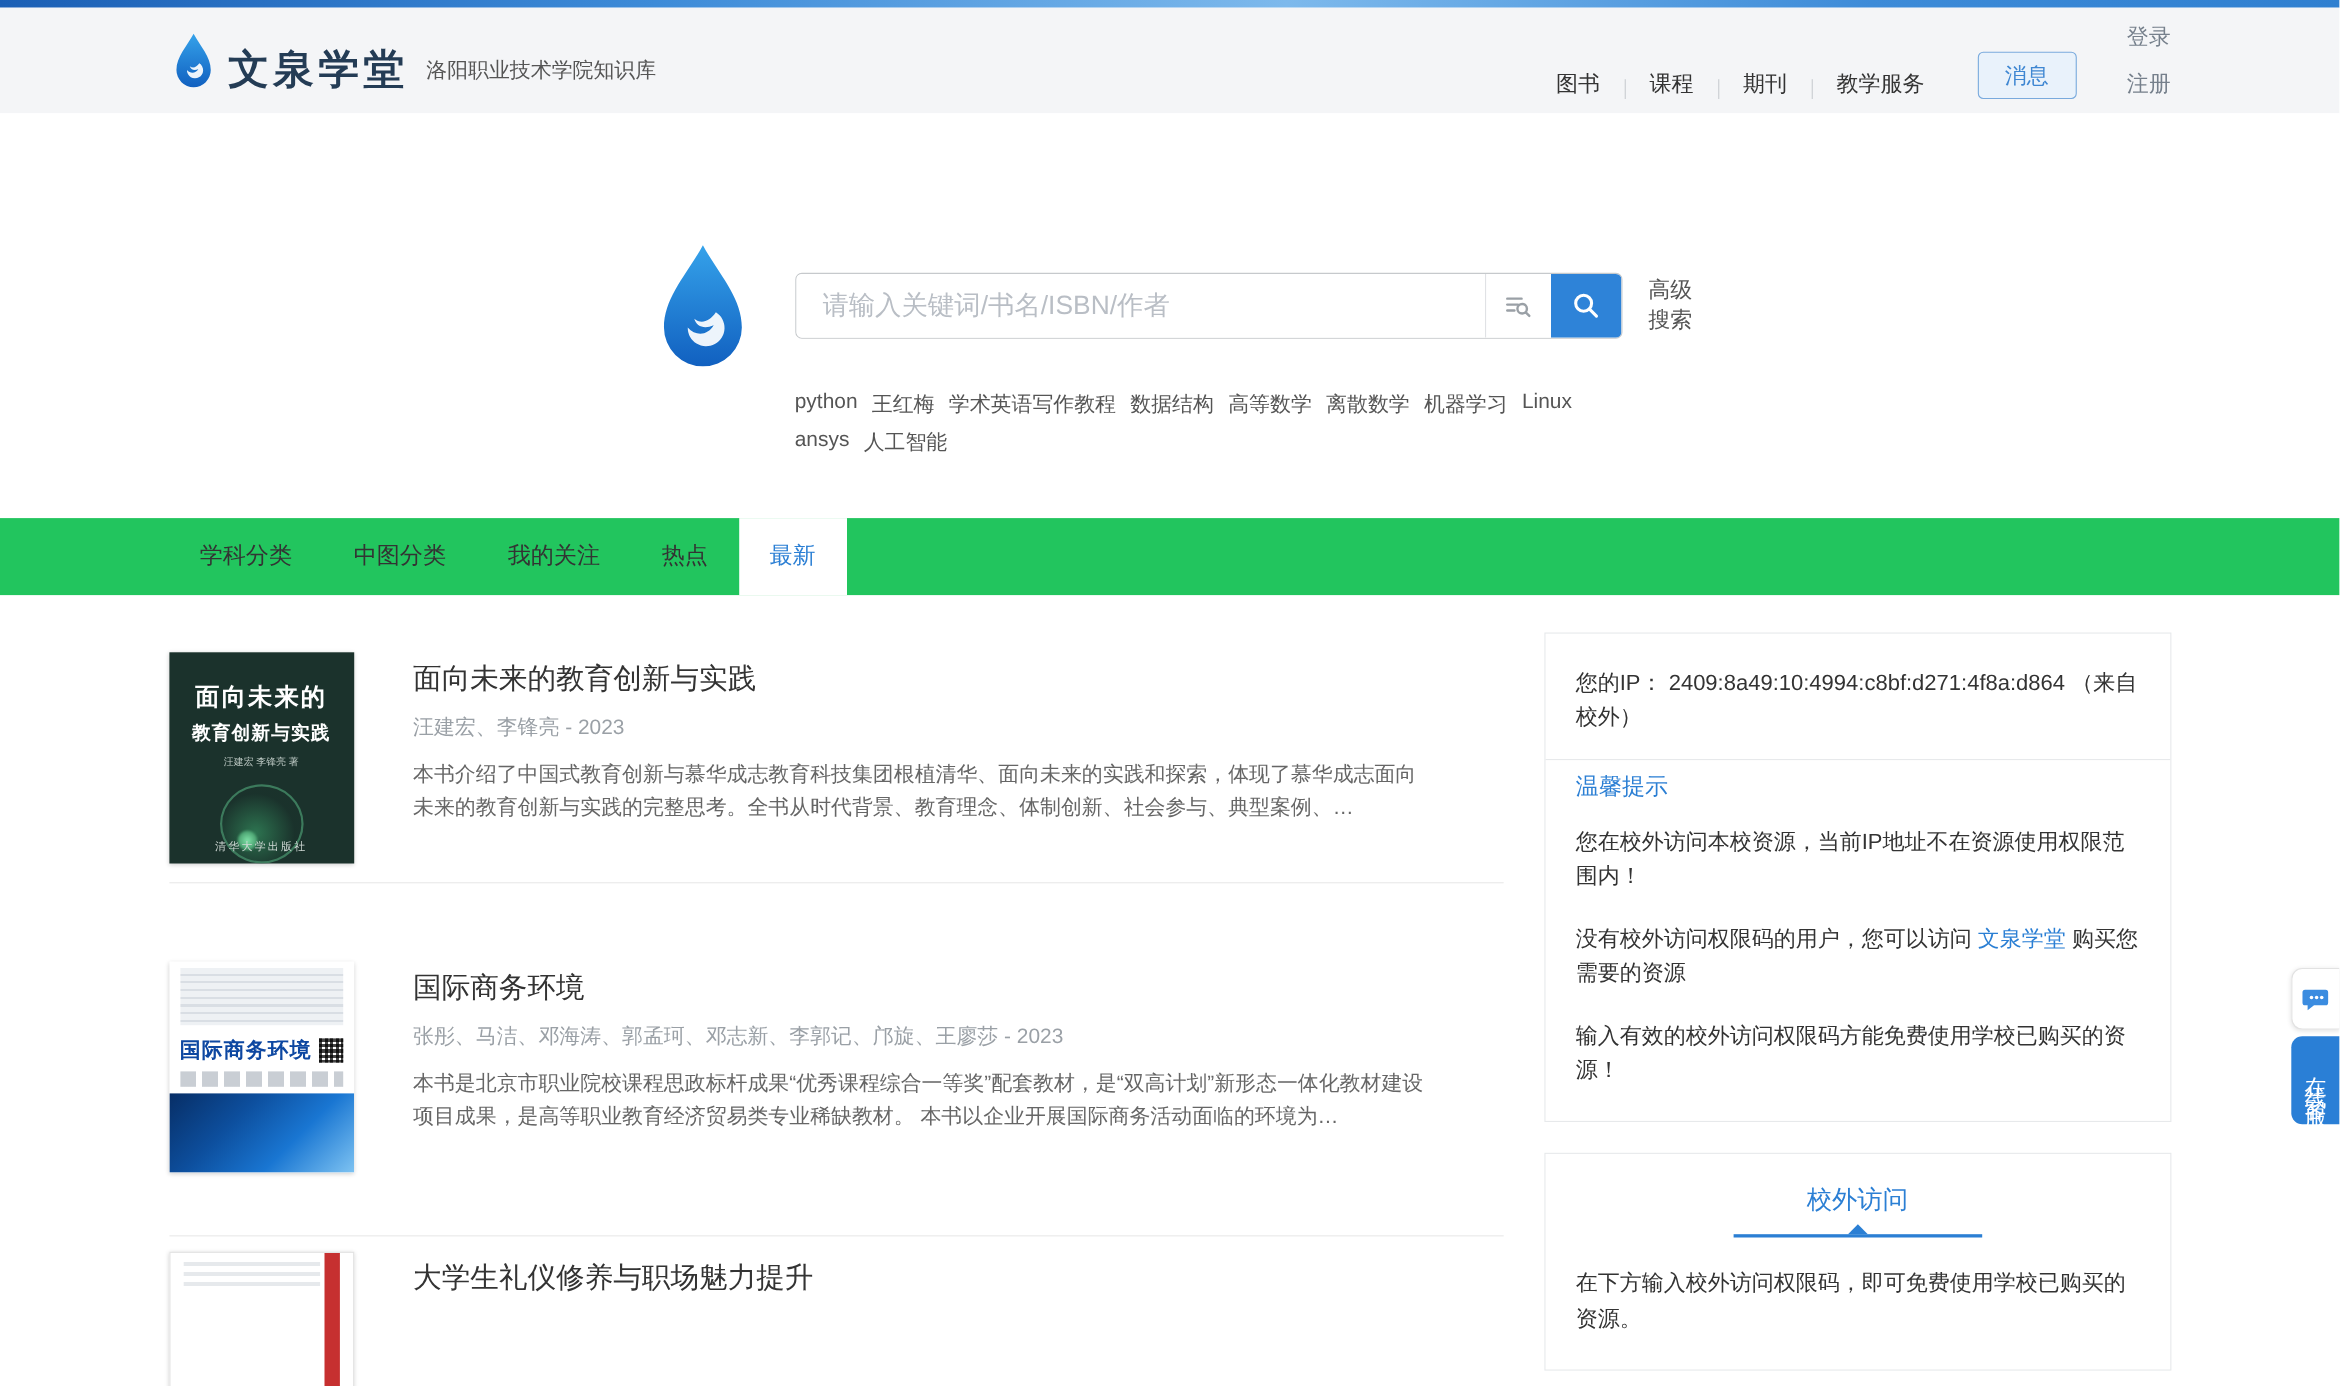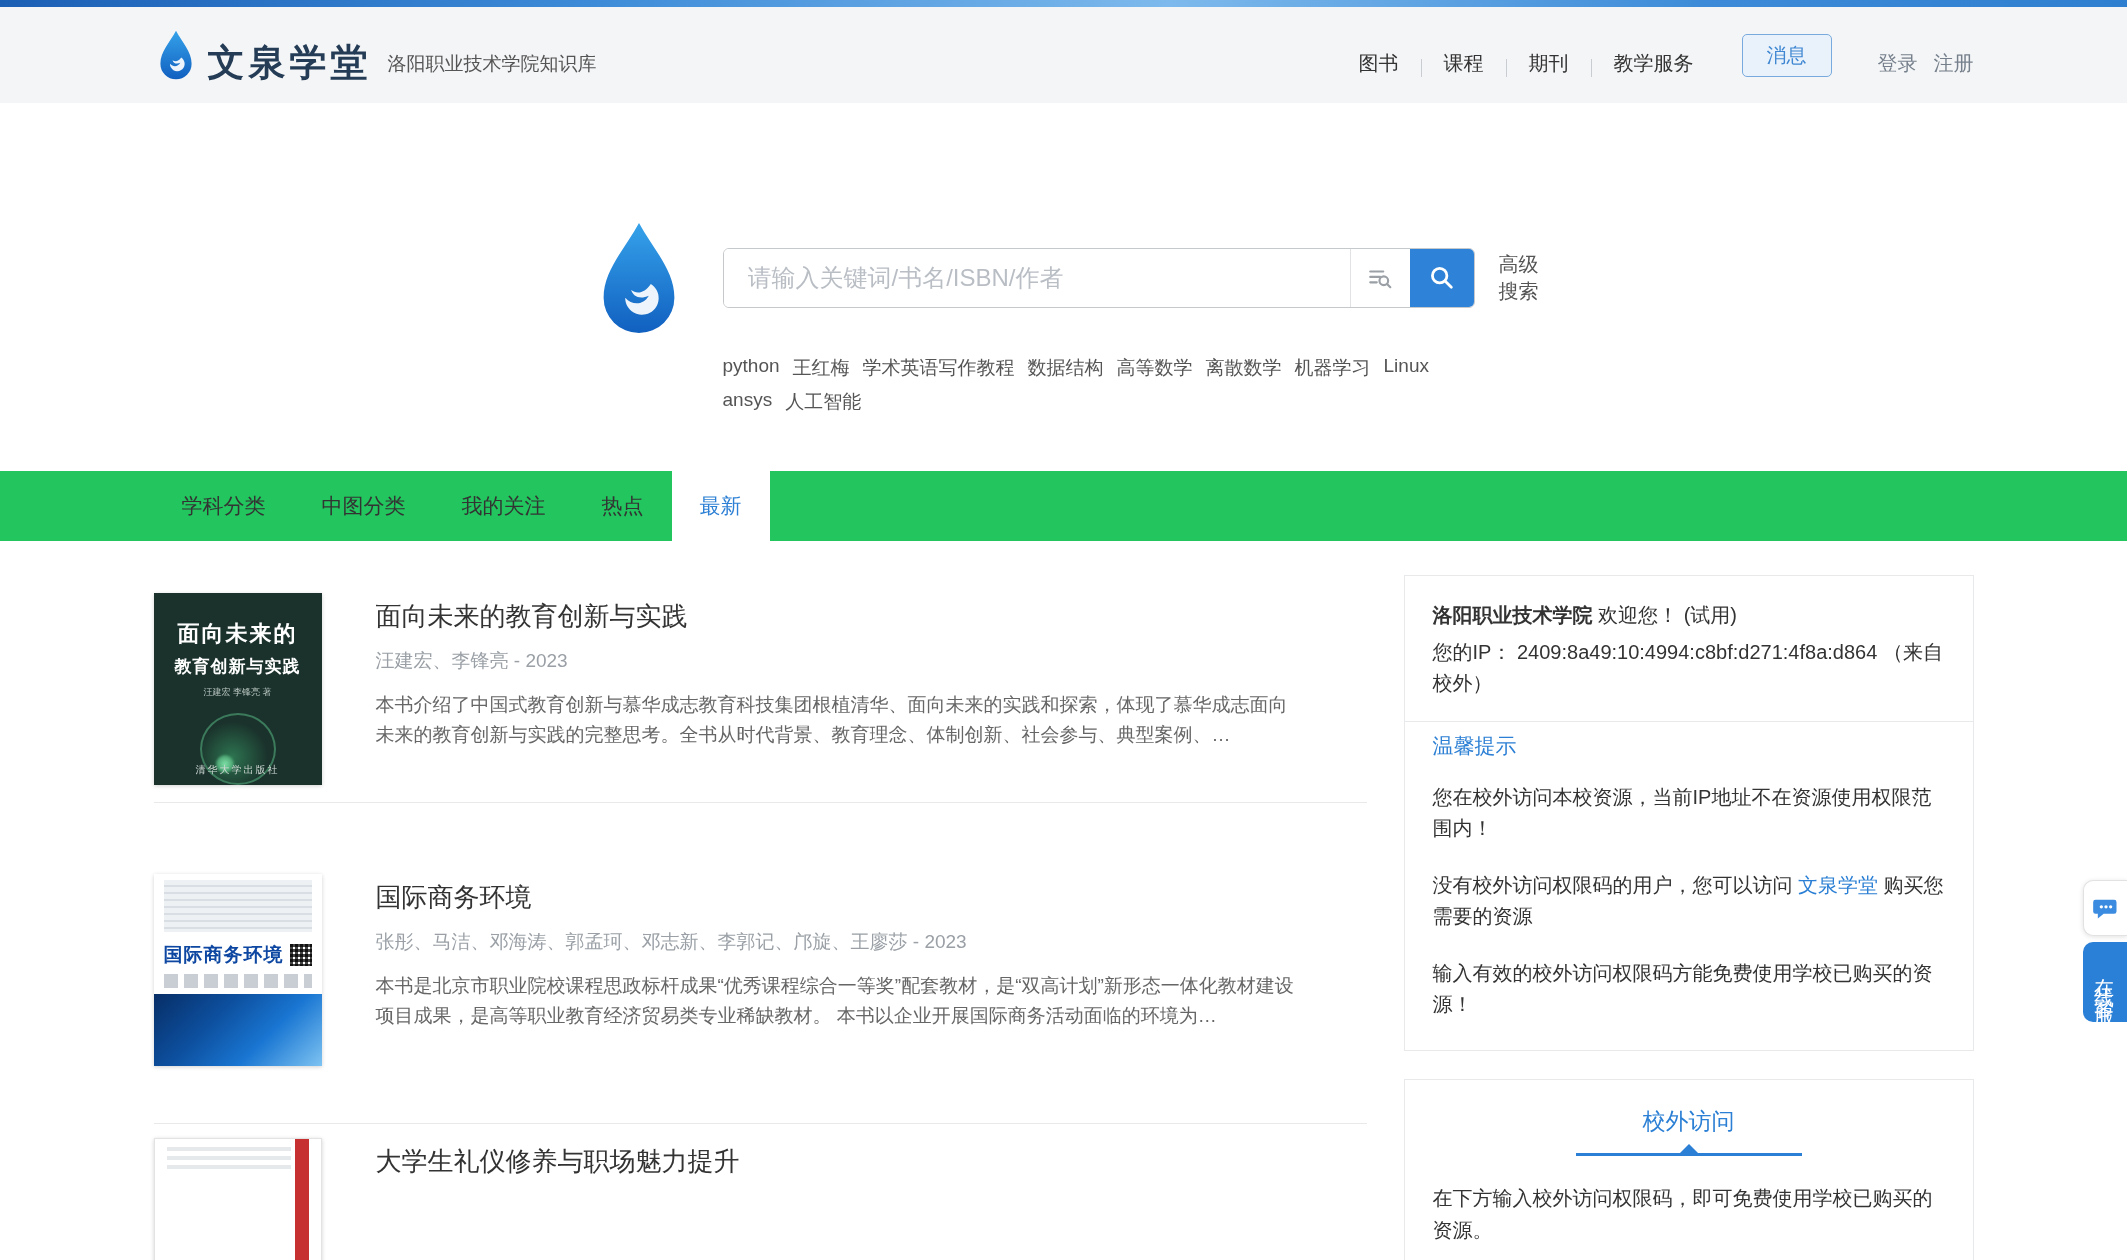--- a/index.html
+++ b/index.html
@@ -15,21 +15,21 @@
   .container { width:1820px; margin:0 auto; }
   .header-inner { display:flex; align-items:center; justify-content:space-between; height:96px; }
   .brand { display:flex; align-items:flex-end; }
   .brand-logo { width:44px; height:52px; margin-right:10px; }
   .brand-name { font-size:37px; font-weight:bold; color:#243c55; letter-spacing:4px; line-height:1; }
   .brand-sub { font-size:19px; color:#555; margin-left:16px; margin-bottom:4px; }
   .nav { display:flex; align-items:flex-end; }
   .nav-item { font-size:20px; color:#333; cursor:pointer; }
   .nav-divider { width:1px; height:18px; background:#c9ccd0; margin:0 22px; }
   .msg-btn { margin-left:48px; padding:7px 24px; font-size:20px; color:#3f87d2; background:#e9f2fb; border:1px solid #79aadd; border-radius:5px; cursor:pointer; font-family:inherit; }
-  .auth { margin-left:46px; font-size:20px; color:#76808c; display:flex; gap:16px; }
+  .auth { margin-left:46px; font-size:20px; color:#76808c; display:flex; gap:16px;flex-direction:column; }
   .auth span { cursor:pointer; }
 
   
   .search-section { background:#fff; padding-top:116px; padding-bottom:56px; }
   .search-cluster { width:fit-content; margin:0 auto; }
   .search-row { display:flex; align-items:center; }
   .big-logo { width:100px; height:118px; margin-right:34px; }
   .search-box { display:flex; align-items:stretch; width:752px; height:60px; border:1px solid #c6c9cc; border-radius:6px; overflow:hidden; background:#fff; }
   .search-input { flex:1; border:none; outline:none; padding:0 24px; font-size:24px; color:#333; font-family:inherit; }
   .search-input::placeholder { color:#b9bec5; }
@@ -250,25 +250,20 @@
           <div class="book-title">大学生礼仪修养与职场魅力提升</div>
         </div>
       </div>
 
     </div>
 
     <aside class="sidebar">
 
       <div class="side-box">
         <div class="welcome">
-          <div>
-            <span class="school">洛阳职业技术学院</span>
-            <span>欢迎您！</span>
-            <span>(试用)</span>
-          </div>
           <div class="ip-line">
             <span>您的IP：</span>
             <span>2409:8a49:10:4994:c8bf:d271:4f8a:d864</span>
             <span>（来自校外）</span>
           </div>
         </div>
         <div class="tips">
           <div class="tips-title">温馨提示</div>
           <p>您在校外访问本校资源，当前IP地址不在资源使用权限范围内！</p>
           <p><span>没有校外访问权限码的用户，您可以访问 </span><span class="link">文泉学堂</span><span> 购买您需要的资源</span></p>

